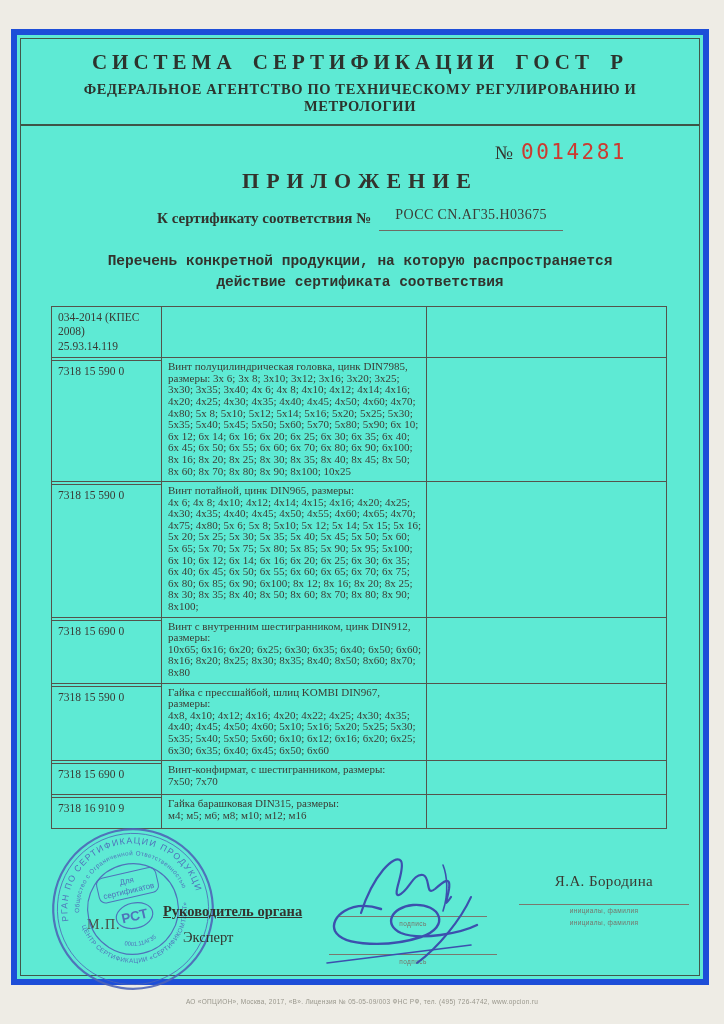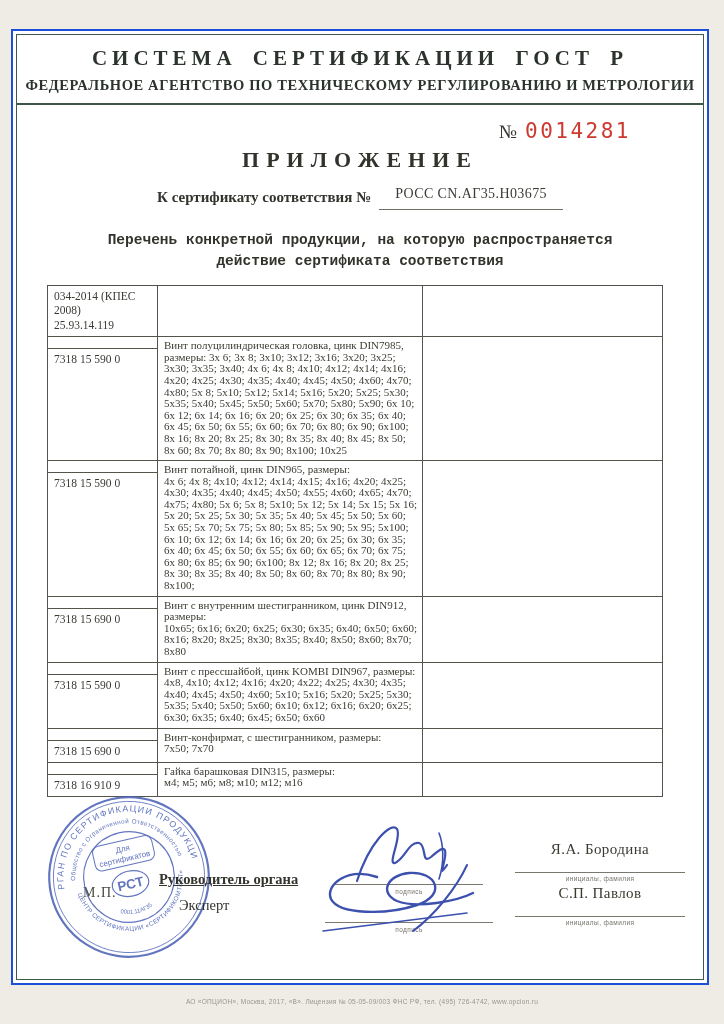--- a/index.html
+++ b/index.html
@@ -5,21 +5,21 @@
   html,body{margin:0;padding:0;}
   body{
     width:724px;height:1024px;position:relative;
     background:#eeece5;
     font-family:"Liberation Serif", serif;
     color:#3a3a34;
     overflow:hidden;
   }
   .frame-outer{
     position:absolute;left:11px;top:29px;width:698px;height:956px;
-    border:2px solid #1d4ed8;background:#ffffff;box-sizing:border-box;
+    border:6px solid #1d4ed8;background:#5eead4;box-sizing:border-box;
   }
   .frame-inner{
     position:absolute;left:3px;top:3px;right:3px;bottom:3px;
     border:1px solid #41584a;box-sizing:border-box;
   }
   
   .header-section{
     border-bottom:2px solid #3e5447;
     padding:11px 6px 9px 6px;text-align:center;
   }
@@ -75,21 +75,21 @@
   }
   .h1-top{display:block;}
   .h1-bottom{display:block;margin-top:22px;}
   th.h2,th.h3{
     font-size:12.5px;text-align:center;vertical-align:middle;
     white-space:pre-line;line-height:1.35;padding:4px;
   }
   td.c1cell{padding:0;font-size:11.5px;}
   .ok-codes{padding:3px 6px 4px 6px;white-space:pre-line;line-height:1.25;}
   .code-box{
-    border-top:1px solid #55534b;margin-top:11px;
+    border-top:1px solid #55534b;margin-top:2px;
     padding:4px 6px 2px 6px;
   }
   td.c2cell{
     font-size:11px;line-height:11.6px;padding:3px 5px 4px 6px;
     white-space:pre-line;color:#3c3c34;
   }
   td.c3cell{padding:2px;}
   tr.short td{height:34px;}
   
   .sign-area{position:relative;height:158px;margin-top:2px;}
@@ -192,21 +192,21 @@
             </td>
         <td class="c2cell">Винт с внутренним шестигранником, цинк DIN912,
 размеры:
 10х65; 6х16; 6х20; 6х25; 6х30; 6х35; 6х40; 6х50; 6х60; 8х16; 8х20; 8х25; 8х30; 8х35; 8х40; 8х50; 8х60; 8х70; 8х80</td>
         <td class="c3cell"></td>
       </tr>
       <tr>
         <td class="c1cell">
               <div class="code-box">7318 15 590 0</div>
             </td>
-        <td class="c2cell">Винт с прессшайбой, цинк KOMBI DIN967, размеры:
+        <td class="c2cell">Гайка с прессшайбой, шлиц KOMBI DIN967, размеры:
 4х8, 4х10; 4х12; 4х16; 4х20; 4х22; 4х25; 4х30; 4х35; 4х40; 4х45; 4х50; 4х60; 5х10; 5х16; 5х20; 5х25; 5х30; 5х35; 5х40; 5х50; 5х60; 6х10; 6х12; 6х16; 6х20; 6х25; 6х30; 6х35; 6х40; 6х45; 6х50; 6х60</td>
         <td class="c3cell"></td>
       </tr>
       <tr class="short">
         <td class="c1cell">
               <div class="code-box">7318 15 690 0</div>
             </td>
         <td class="c2cell">Винт-конфирмат, с шестигранником, размеры:
 7х50; 7х70</td>
         <td class="c3cell"></td>
@@ -266,21 +266,20 @@
       <div class="sig-line-2"></div>
       <div style="position:absolute;left:308px;top:125px;width:168px;">
         <div class="under-label">подпись</div>
       </div>
 
       <div class="name-line-1">
         <span class="person-name">Я.А. Бородина</span>
         <div class="under-label">инициалы, фамилия</div>
       </div>
       <div class="name-line-2">
-        <span class="person-name">С.П. Павлов</span>
         <div class="under-label">инициалы, фамилия</div>
       </div>
 
       <svg class="sig-ink" style="left:322px;top:14px;width:160px;height:80px;" viewBox="0 0 160 80">
         <path d="M18,68 C30,30 52,8 58,16 C63,24 48,52 56,50 C66,46 70,28 80,30 C88,32 82,52 92,44 C100,37 108,30 106,44 C104,56 100,64 108,52" stroke-width="2.2"></path>
         <path d="M100,20 C104,30 106,48 100,66" stroke-width="1.6"></path>
       </svg>
       <svg class="sig-ink" style="left:300px;top:58px;width:200px;height:80px;" viewBox="0 0 200 80">
         <path d="M60,20 C30,10 8,28 14,42 C22,58 70,58 100,48 C130,38 120,14 92,16 C70,18 62,36 80,44 C100,52 140,44 156,36" stroke-width="2.4"></path>
         <path d="M150,8 C140,30 118,58 96,74" stroke-width="2"></path>

